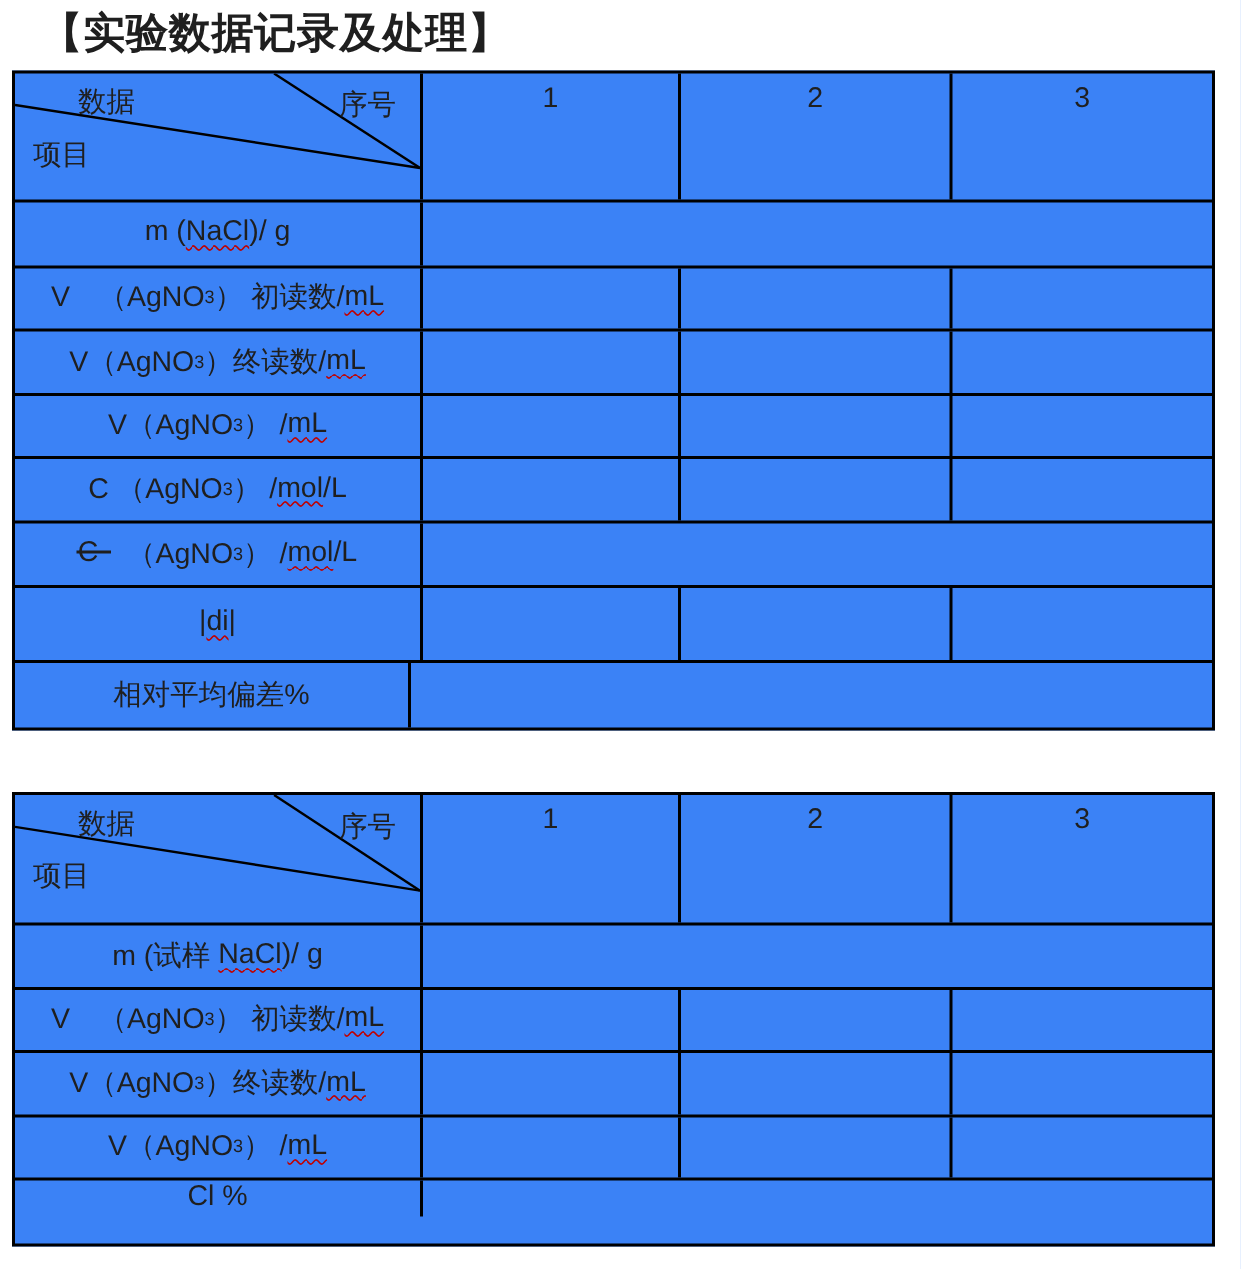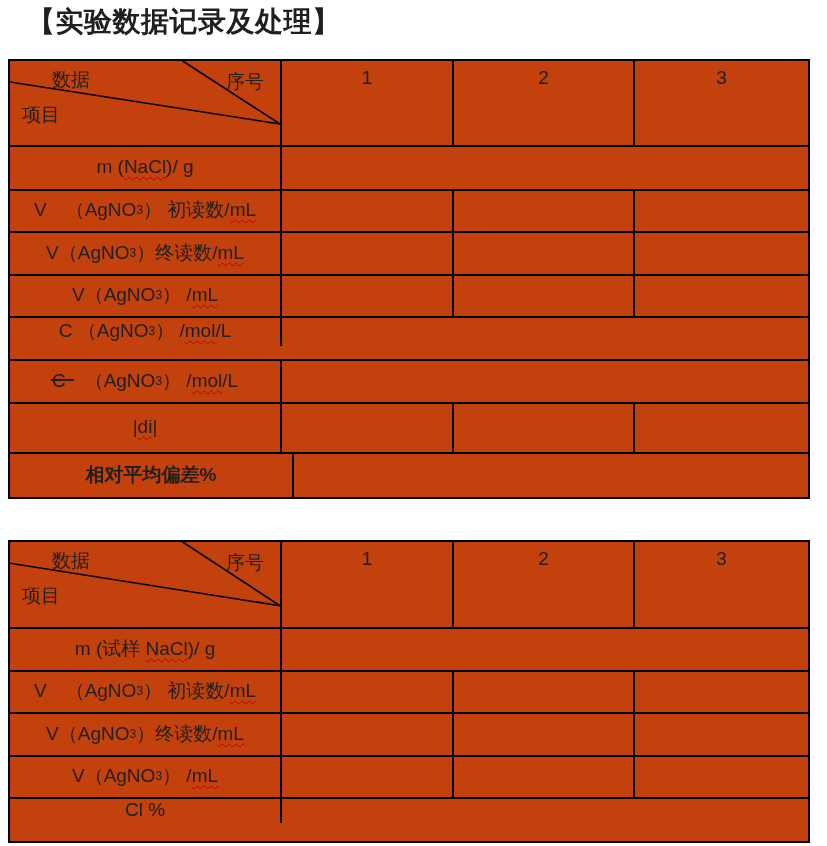--- a/index.html
+++ b/index.html
@@ -7,21 +7,21 @@
     width:827px; height:846px; position:relative; overflow:hidden;
     font-family:"Liberation Sans","DejaVu Sans",sans-serif;
     color:#1f1f1f;
   }
   .page { position:absolute; left:0; top:0; width:827px; height:846px; background:#fff; }
   .title {
     position:absolute; left:27px; top:3px; margin:0;
     font-size:28px; font-weight:bold; letter-spacing:0.5px;
   }
   .tbl {
-    position:absolute; border:2px solid #000; background:#c2410c;margin-top:12px;
+    position:absolute; border:2px solid #000; background:#3b82f6;
   }
   .trow { display:flex; }
   .trow + .trow { border-top:2px solid #000; }
   .cell { box-sizing:border-box; flex:0 0 auto; }
   .corner {
     position:relative; border-right:2px solid #000; font-size:19px;
   }
   .corner .clbl { position:absolute; white-space:nowrap; }
   .corner .clbl.data  { left:42px; top:6px; }
   .corner .clbl.serial{ right:16px; top:8px; }
@@ -87,38 +87,38 @@
           <div class="cell data-cell" style="width: 172px;"></div>
           <div class="cell data-cell" style="width: 181px;"></div>
           <div class="cell data-cell last" style="width: 173px;"></div>
         </div>
         <div class="trow" style="height: 40px;">
           <div class="cell label-cell" style="width: 272px;"><span class="seg">V（AgNO</span><span class="seg sub">3</span><span class="seg">） /</span><span class="seg wavy">mL</span></div>
           <div class="cell data-cell" style="width: 172px;"></div>
           <div class="cell data-cell" style="width: 181px;"></div>
           <div class="cell data-cell last" style="width: 173px;"></div>
         </div>
-        <div class="trow" style="height: 41px; flex-direction: column;">
+        <div class="trow" style="height: 41px;">
           <div class="cell label-cell" style="width: 272px;"><span class="seg">C （AgNO</span><span class="seg sub">3</span><span class="seg">） /</span><span class="seg wavy">mol</span><span class="seg">/L</span></div>
           <div class="cell data-cell" style="width: 172px;"></div>
           <div class="cell data-cell" style="width: 181px;"></div>
           <div class="cell data-cell last" style="width: 173px;"></div>
         </div>
         <div class="trow" style="height: 41px;">
           <div class="cell label-cell" style="width: 272px;"><span class="seg strike">C</span><span class="seg">　（AgNO</span><span class="seg sub">3</span><span class="seg">） /</span><span class="seg wavy">mol</span><span class="seg">/L</span></div>
           <div class="cell data-cell merged"></div>
         </div>
         <div class="trow" style="height: 48px;">
           <div class="cell label-cell" style="width: 272px;"><span class="seg">|</span><span class="seg wavy">di</span><span class="seg">|</span></div>
           <div class="cell data-cell" style="width: 172px;"></div>
           <div class="cell data-cell" style="width: 181px;"></div>
           <div class="cell data-cell last" style="width: 173px;"></div>
         </div>
         <div class="trow" style="height: 43px;">
-          <div class="cell label-cell" style="width: 284px; font-weight: bold;"><span class="seg">相对平均偏差%</span></div>
+          <div class="cell label-cell" style="width: 264px;"><span class="seg">相对平均偏差%</span></div>
           <div class="cell data-cell merged"></div>
         </div>
       </div>
       <div class="tbl" style="left: 8px; top: 528px; width: 798px;">
         <div class="trow" style="height: 85px;">
           <div class="cell corner" style="width: 272px; height: 100%;">
             <svg class="diag" viewBox="0 0 272 84" preserveAspectRatio="none">
               <line x1="0" y1="21" x2="272" y2="63" stroke="#000000" stroke-width="1.6"></line>
               <line x1="174" y1="0" x2="272" y2="63" stroke="#000000" stroke-width="1.6"></line>
             </svg>

